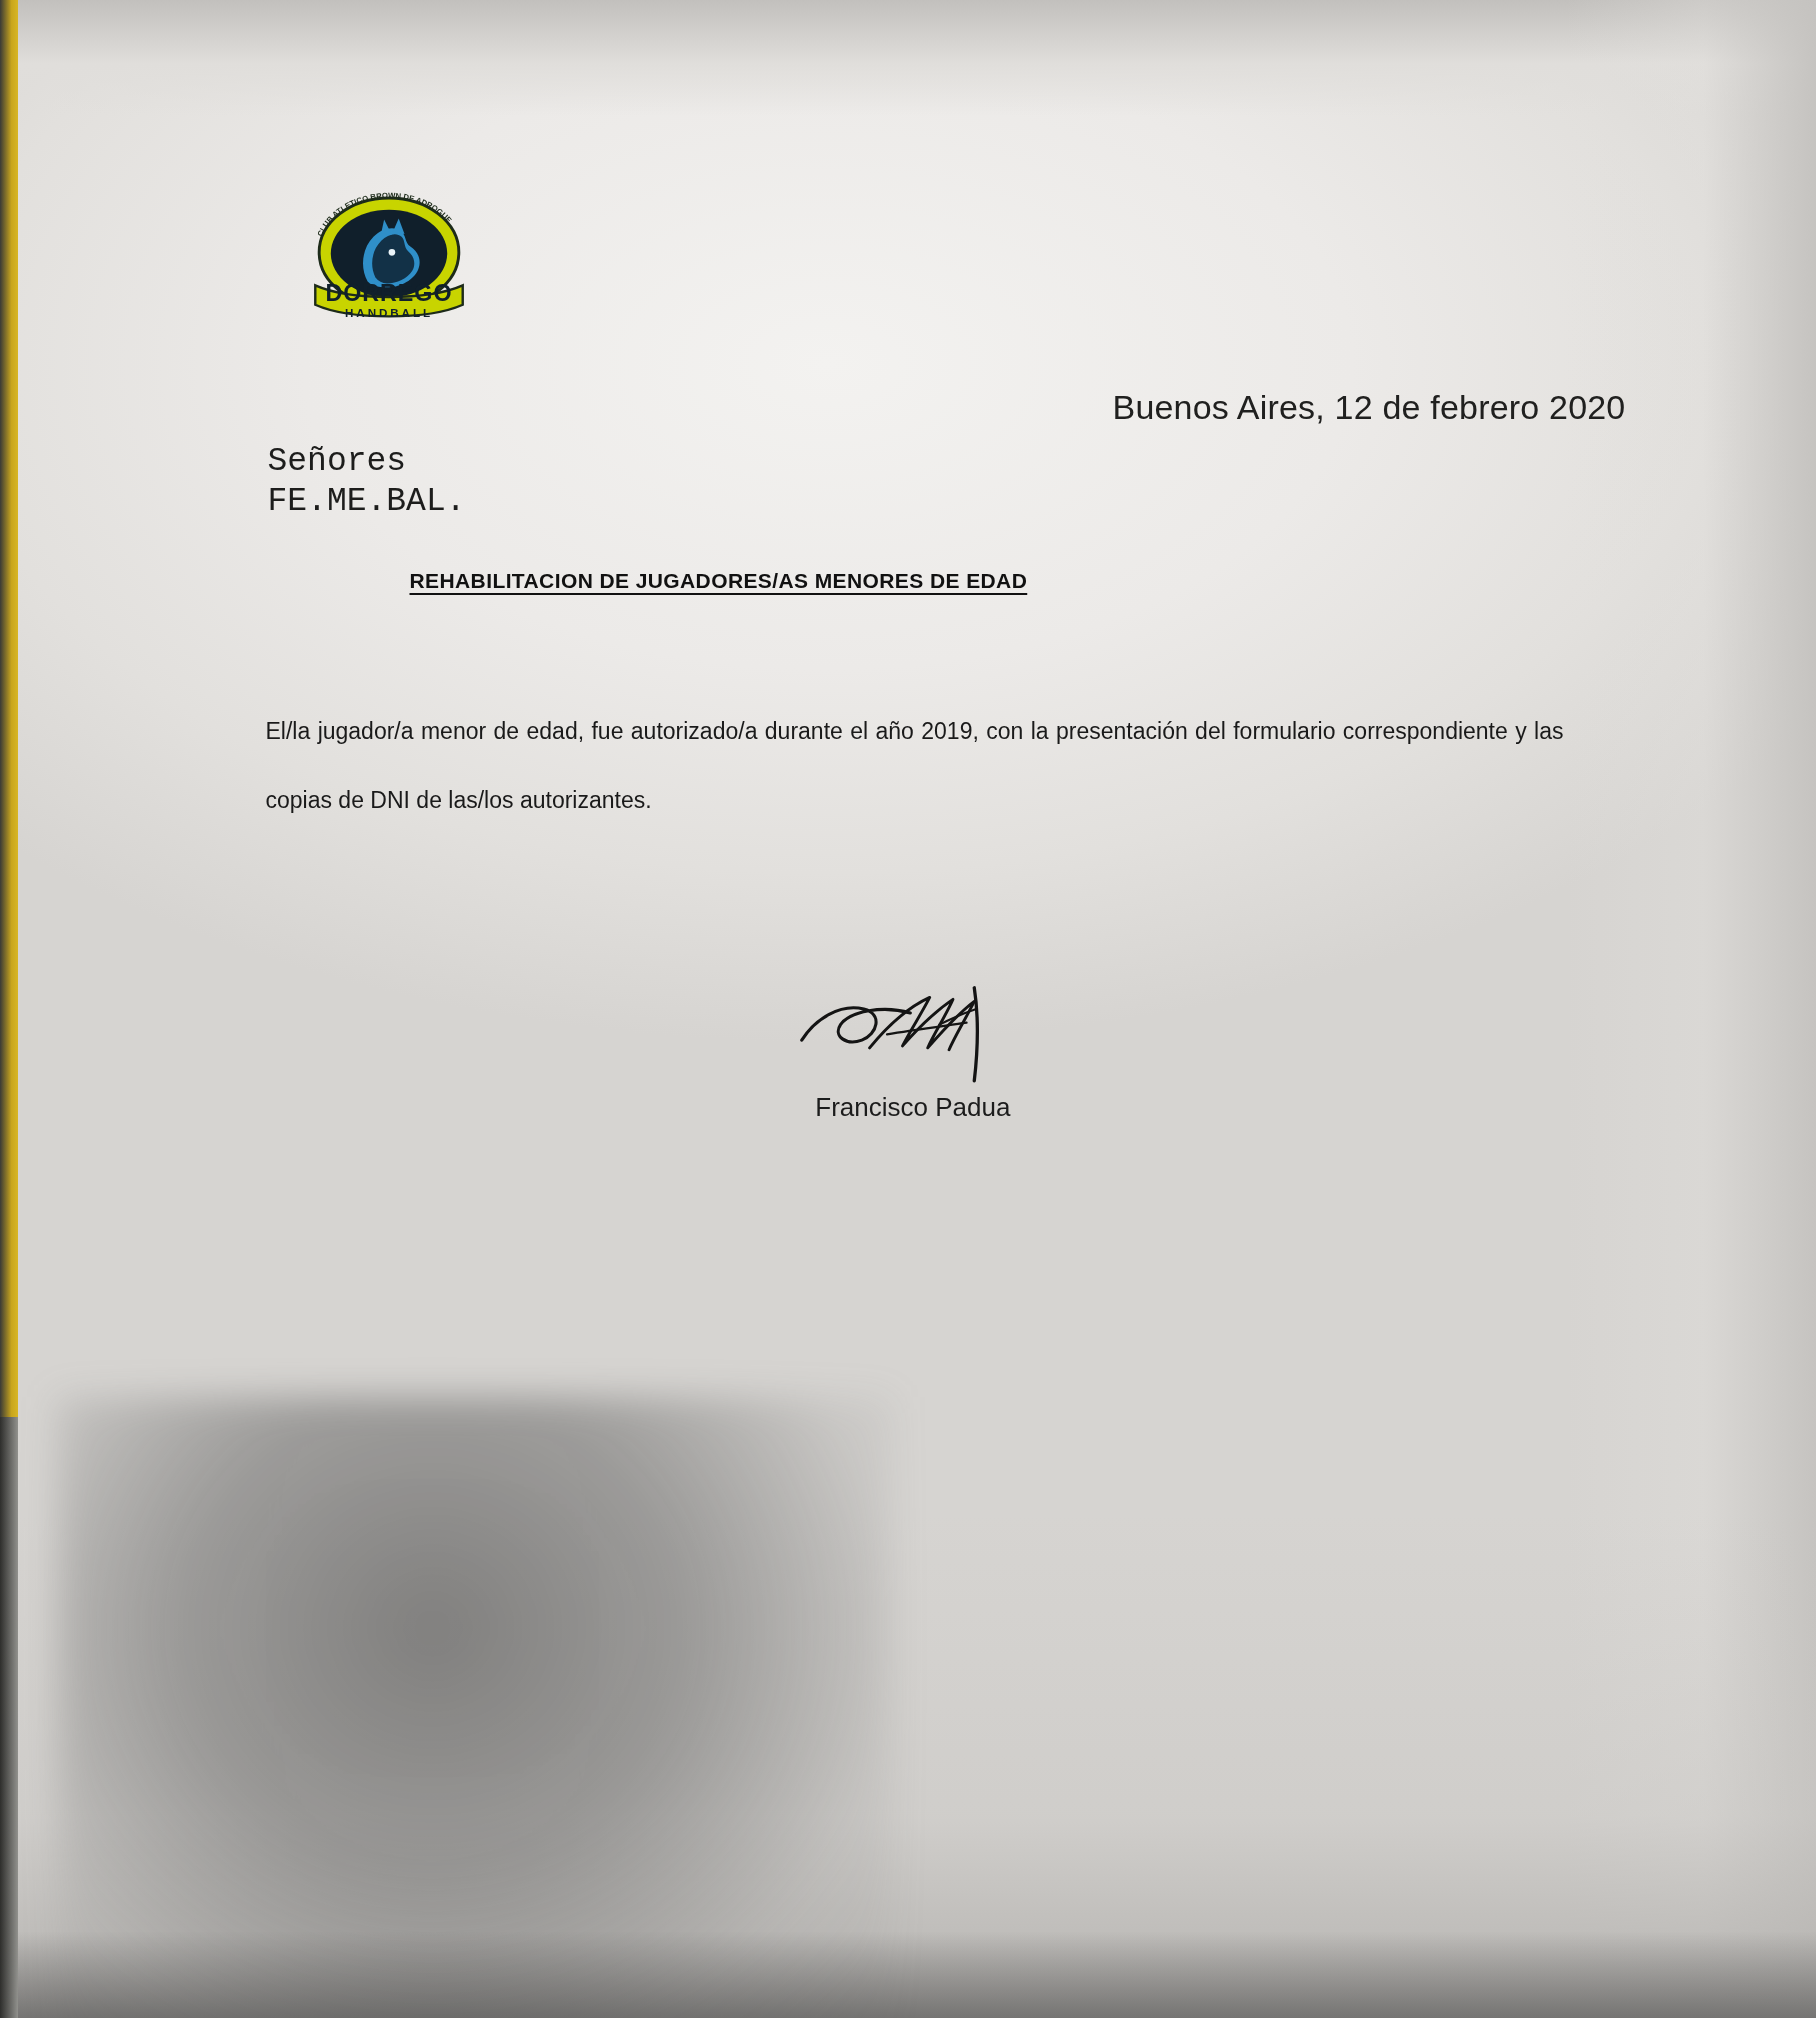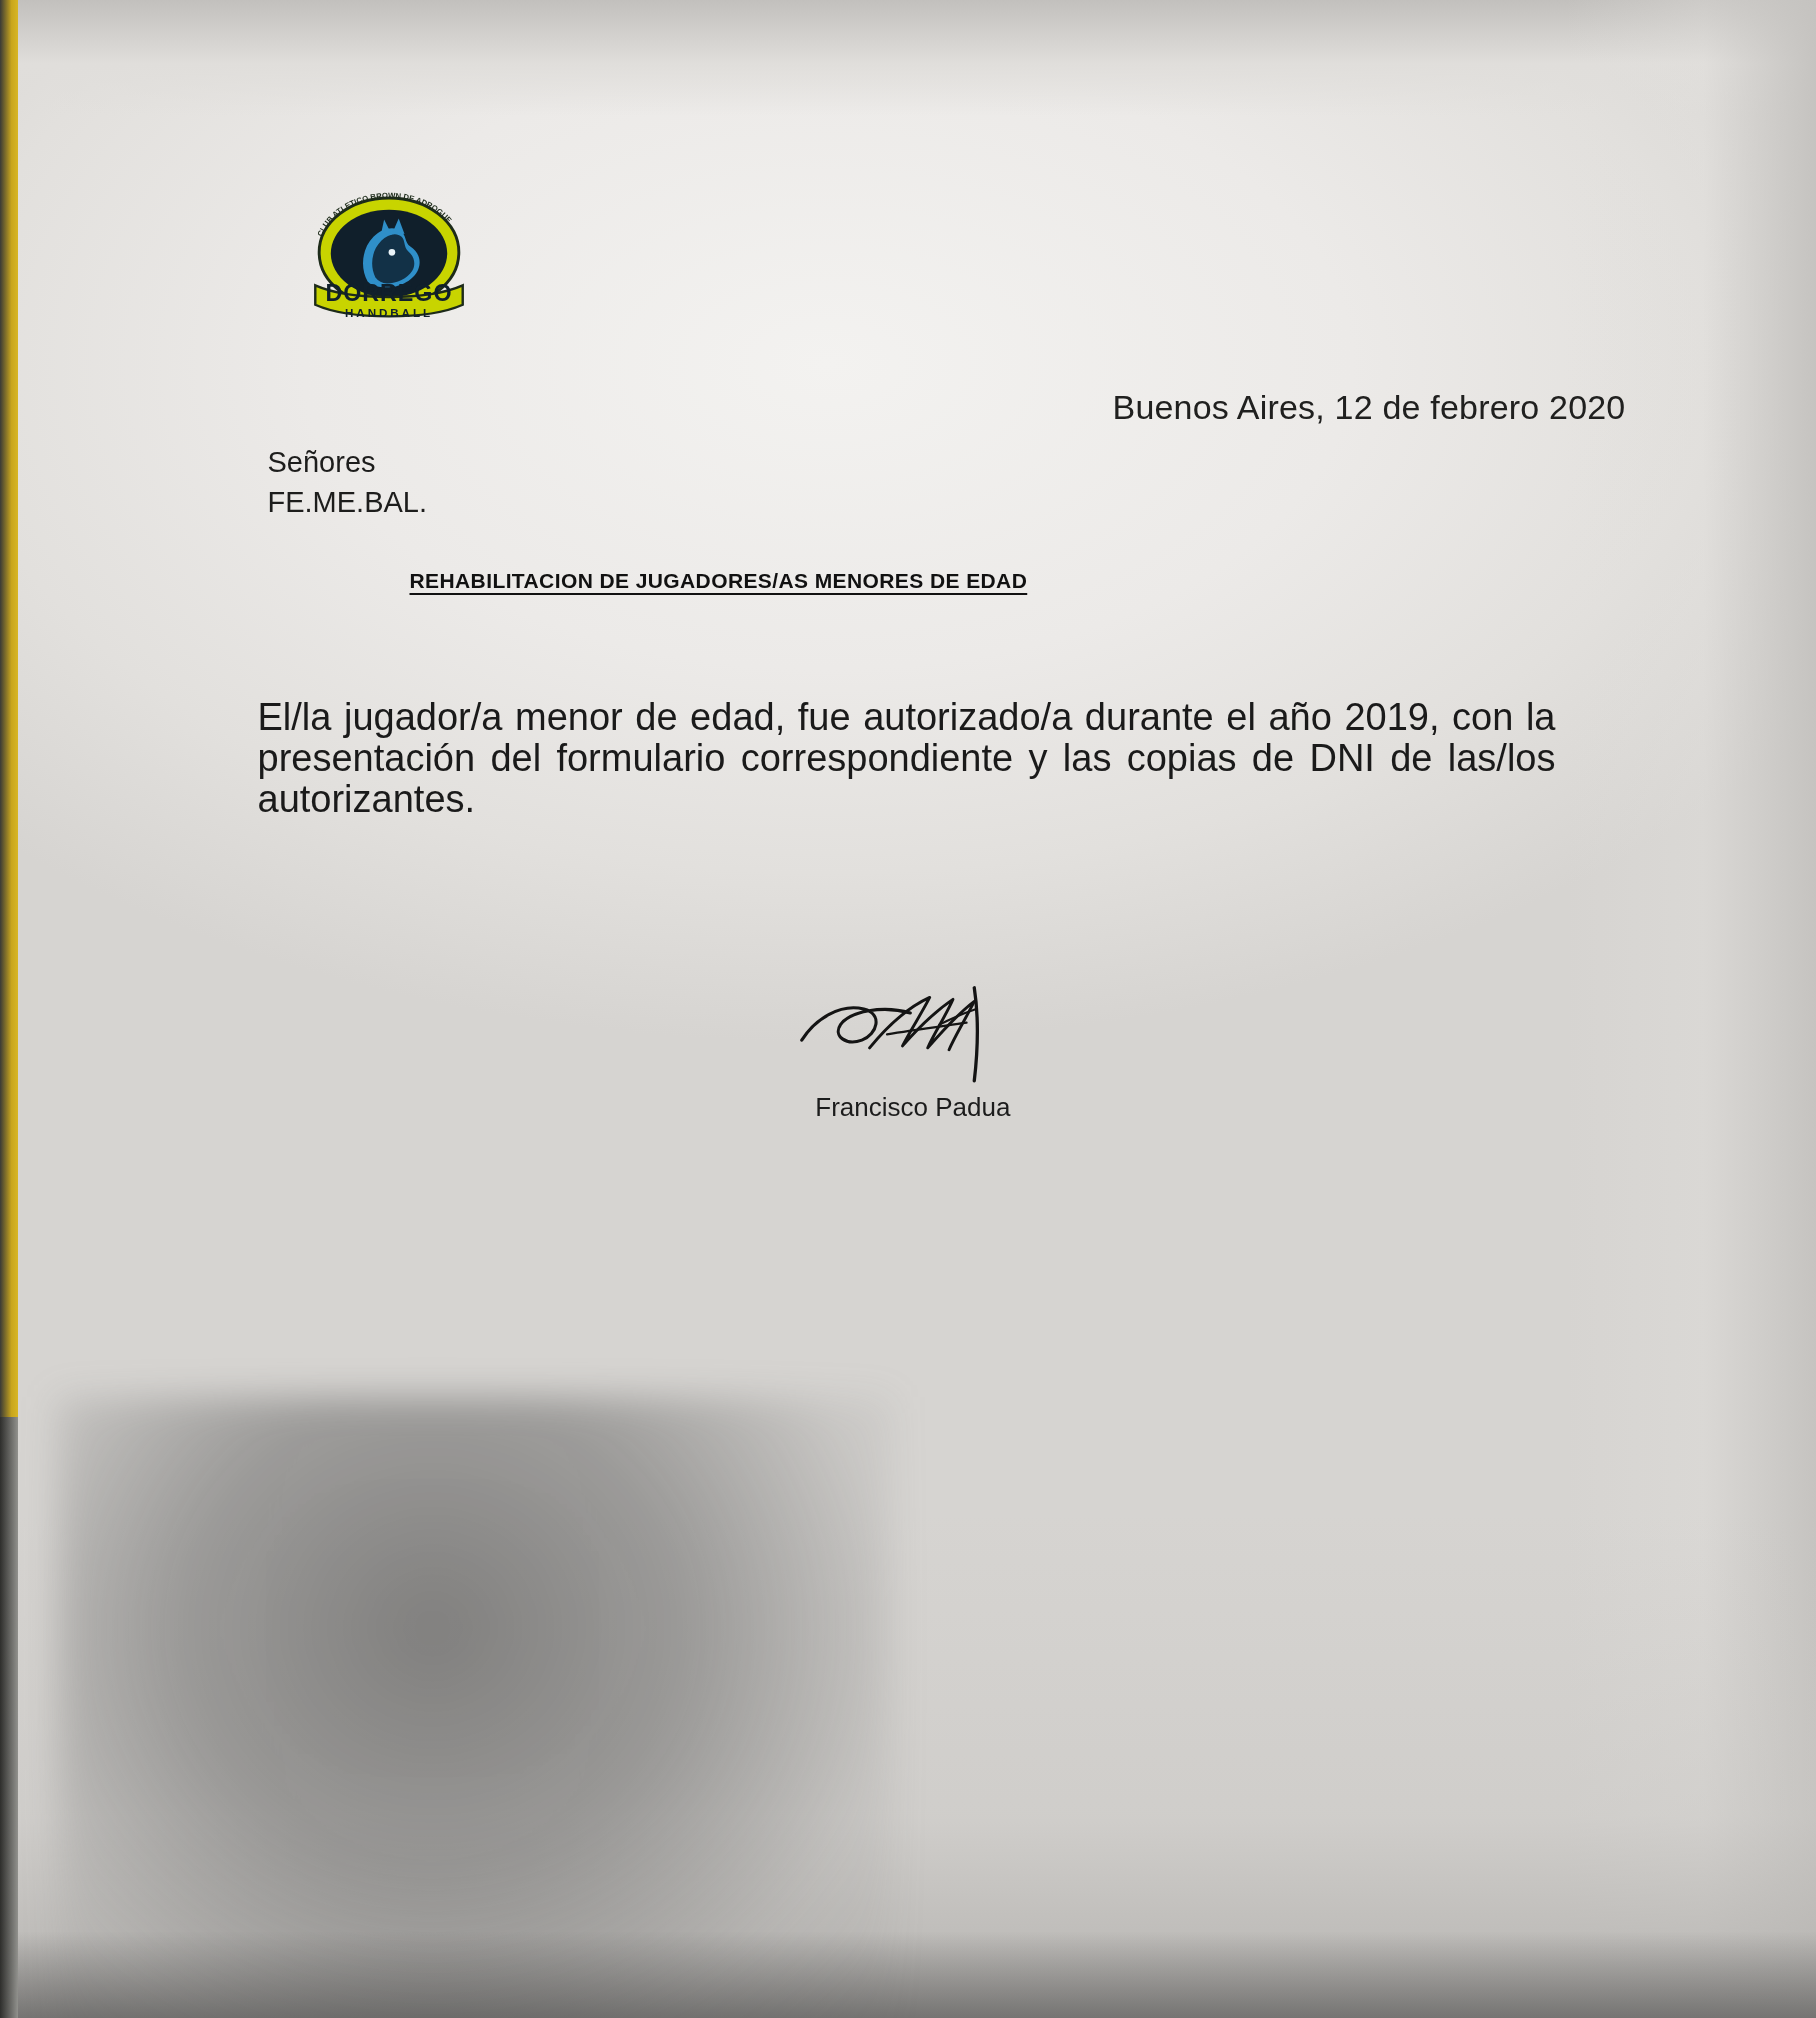--- a/index.html
+++ b/index.html
@@ -85,45 +85,46 @@
     font-size: 34px;
     letter-spacing: 0.2px;
     color: #20201f;
     white-space: nowrap;
   }
 
   .addressee {
     position: absolute;
     left: 250px;
     top: 442px;
-    font-size: 29px;
+    font-size: 33px;
     line-height: 40px;
     color: #1d1d1c;
+    font-family: Liberation Mono, monospace;
   }
 
   .title {
     position: absolute;
     left: 392px;
     top: 569px;
     font-size: 21px;
     font-weight: bold;
     letter-spacing: 0.4px;
     color: #111;
     text-decoration: underline;
     text-underline-offset: 4.9px;
     white-space: nowrap;
   }
 
   .body-par {
     position: absolute;
-    left: 240px;
+    left: 248px;
     top: 697px;
     width: 1298px;
-    font-size: 38px;
-    line-height: 41px;
+    font-size: 23px;
+    line-height: 69px;
     text-align: justify;
     color: #1a1a1a;
   }
 
   .signature-block {
     position: absolute;
     left: 747px;
     top: 980px;
     width: 311px;
     height: 155px;

